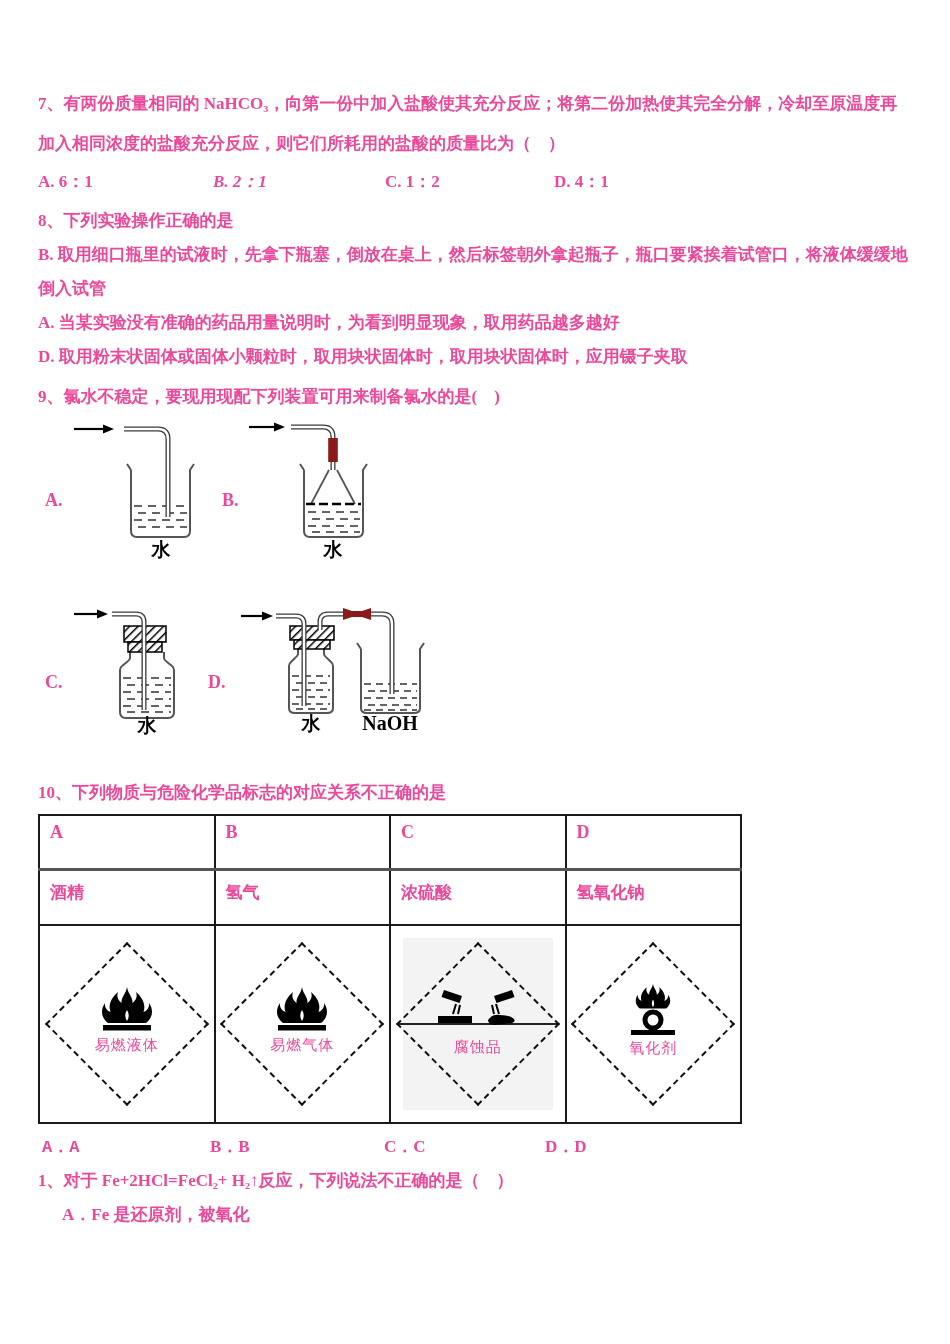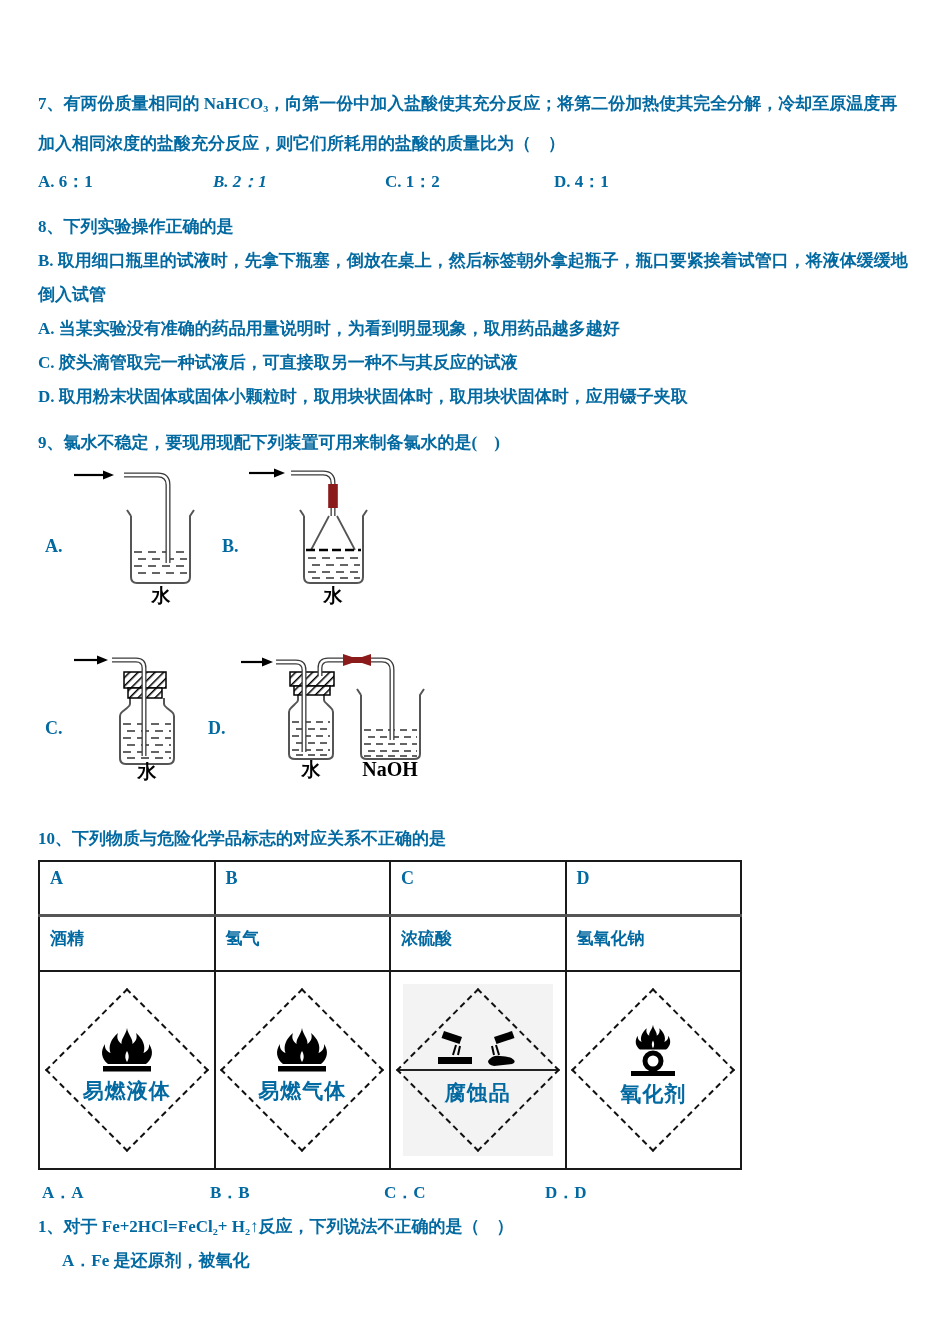--- a/index.html
+++ b/index.html
@@ -1,35 +1,35 @@
 <!DOCTYPE html>
 <html><head>
 <meta charset="utf-8">
 <style>
   html,body{margin:0;padding:0;background:#ffffff;}
   .page{
     position:relative;
     width:950px;height:1344px;
-    background:#fff;color:#0369a1;
+    background:#fff;color:#ec4899;
     font-family:"Liberation Serif","DejaVu Serif",serif;
     font-weight:700;
     font-size:17px;
     box-sizing:border-box;
     padding:84px 37px 0 38px;
     overflow:hidden;
   }
   p{margin:0;}
   .stem40{line-height:40px;}
   .line34{line-height:34px;}
   .opt-row{display:flex;align-items:center;height:34px;}
   .opt-row .o1{width:175px;}
   .opt-row .o2{width:172px;font-style:italic;}
   .opt-row .o3{width:169px;}
   .q8-block p{line-height:34px;}
-  .mt6{margin-top:12px;}
+  .mt6{margin-top:6px;}
   .mt26{margin-top:26px;}
 
   
   .figure{position:relative;height:336px;}
   .fig-label{position:absolute;font-size:18px;font-weight:700;}
   .fig-svg{position:absolute;}
   .svgA{left:32px;top:2px;}
   .labA{left:7px;top:76px;}
   .svgB{left:207px;top:2px;}
   .labB{left:184px;top:76px;}
@@ -43,23 +43,23 @@
   table.hazard{border-collapse:collapse;width:704px;margin-top:4px;table-layout:fixed;}
   table.hazard td{border:2px solid #1a1a1a;padding:0 0 0 10px;vertical-align:top;}
   tr.hdr td{height:46px;border-bottom:3px solid #555;padding-top:6px;font-size:18px;}
   tr.sub td{height:43px;padding-top:10px;}
   tr.signs td{height:196px;padding:0;}
   .sign{position:relative;width:100%;height:196px;display:flex;align-items:center;justify-content:center;}
   .backdrop{position:absolute;width:150px;height:172px;background:#f3f3f3;}
   .diamond{position:absolute;width:116px;height:116px;border:2.5px dashed #111;transform:rotate(45deg);box-sizing:border-box;}
   .sign-line{position:absolute;width:158px;height:2px;background:#222;top:calc(50% - 1px);left:calc(50% - 79px);z-index:1;}
   .sign-content{position:relative;z-index:2;display:flex;flex-direction:column;align-items:center;gap:2px;margin-top:-8px;}
-  .sign-label{font-size:21px;font-weight:700;letter-spacing:1px;}
+  .sign-label{font-size:15px;font-weight:400;letter-spacing:1px;}
   .q10-opts{display:flex;align-items:center;height:28px;margin-top:8px;padding-left:4px;}
-  .q10-opts .o1{width:168px;}
+  .q10-opts .o1{width:168px;font-family:Liberation Mono, monospace;}
   .q10-opts .o2{width:174px;}
   .q10-opts .o3{width:161px;}
 
   .q11-optA{padding-left:24px;line-height:34px;}
 </style>
 </head>
 <body>
 
 <div class="page">
 
@@ -70,21 +70,20 @@
       <span class="o2">B. 2：1</span>
       <span class="o3">C. 1：2</span>
       <span>D. 4：1</span>
     </div>
   </section>
 
   <section class="q8-block">
     <p class="mt6">8、下列实验操作正确的是</p>
     <p>B. 取用细口瓶里的试液时，先拿下瓶塞，倒放在桌上，然后标签朝外拿起瓶子，瓶口要紧挨着试管口，将液体缓缓地倒入试管</p>
     <p>A. 当某实验没有准确的药品用量说明时，为看到明显现象，取用药品越多越好</p>
-    <p>C. 胶头滴管取完一种试液后，可直接取另一种不与其反应的试液</p>
     <p>D. 取用粉末状固体或固体小颗粒时，取用块状固体时，取用块状固体时，应用镊子夹取</p>
   </section>
 
   <section>
     <p class="line34 mt6">9、氯水不稳定，要现用现配下列装置可用来制备氯水的是(　)</p>
 
     <div class="figure">
 
       <span class="fig-label labA">A.</span>
 

